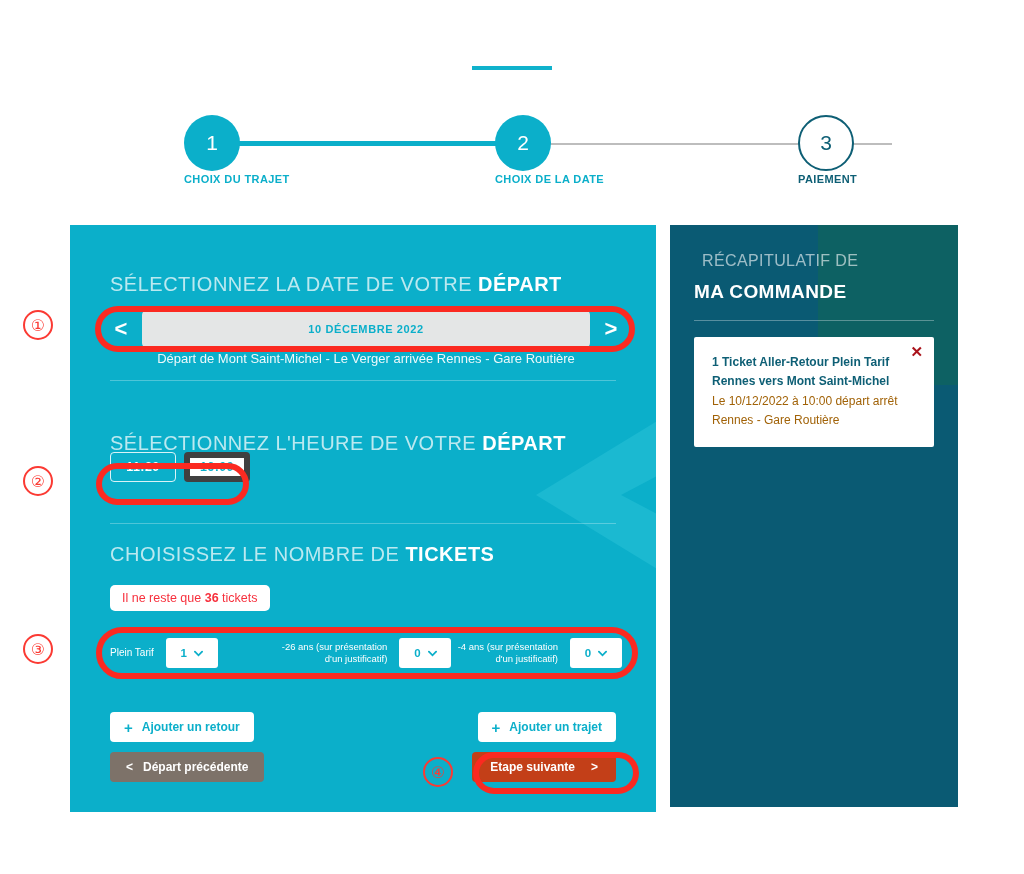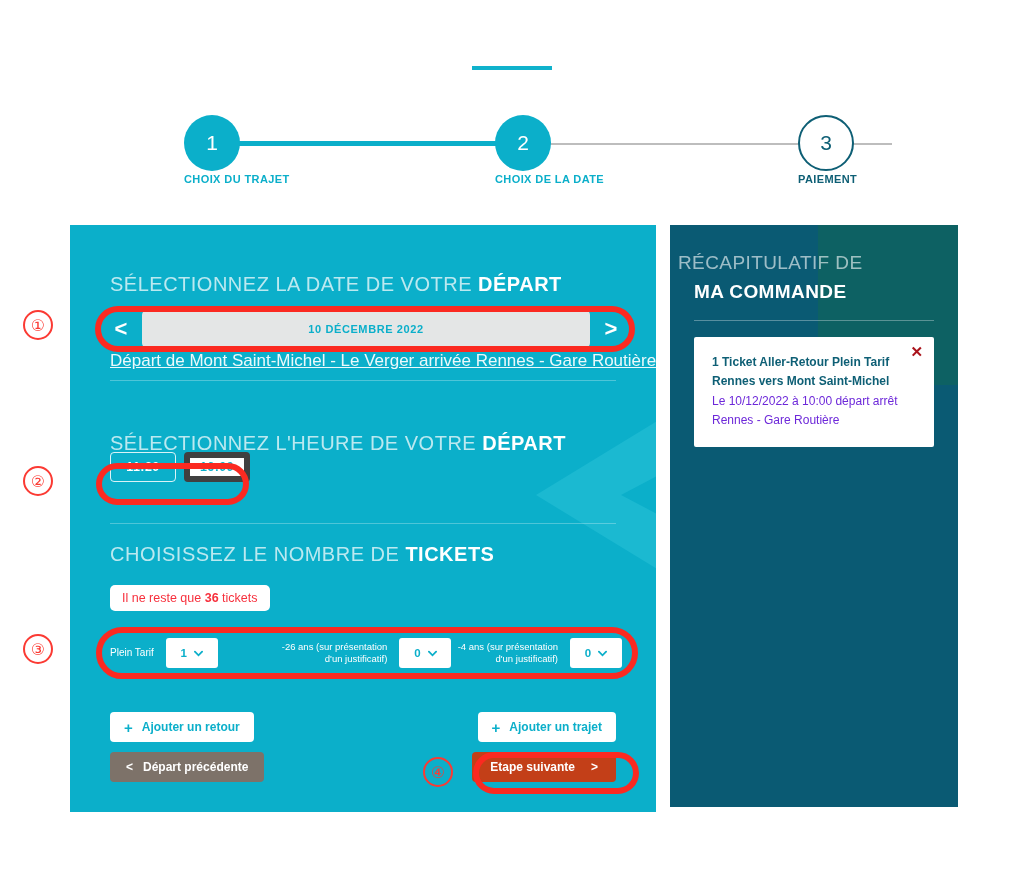--- a/index.html
+++ b/index.html
@@ -91,23 +91,22 @@
     cursor: pointer; user-select: none; line-height: 1;
   }
   .date-field {
     flex: 1; height: 38px; background: #e4e6e6; border-radius: 5px;
     display: flex; align-items: center; justify-content: center;
     font-size: 11px; font-weight: bold; letter-spacing: .6px;
     color: #0bafca; cursor: pointer;
   }
   .route-note {
     position: absolute; left: 40px; top: 126px; width: 512px;
-    text-align: center; font-size: 17px; color: rgba(255,255,255,.92);
+    text-align: center; font-size: 13px; color: rgba(255,255,255,.92);
     white-space: nowrap;
-    text-decoration: underline;
   }
 
   
   .time-row { position: absolute; left: 40px; top: 227px; display: flex; gap: 8px; }
   .time-btn {
     min-width: 66px; height: 30px; border-radius: 4px;
     display: flex; align-items: center; justify-content: center;
     font-size: 12.5px; font-weight: bold; letter-spacing: .4px;
     cursor: pointer;
   }
@@ -174,22 +173,22 @@
     position: absolute; left: 670px; top: 225px;
     width: 288px; height: 582px;
     background: #0a5a73; overflow: hidden;
   }
   .side-deco {
     position: absolute; right: 0; top: 0; width: 140px; height: 160px;
     background: #0d6163;
     border-bottom-left-radius: 44px;
   }
   .side-title {
-    position: absolute; left: 8px; top: 27px;
-    font-size: 19px; font-weight: 300; letter-spacing: .4px;
+    position: absolute; left: 32px; top: 27px;
+    font-size: 16px; font-weight: 300; letter-spacing: .4px;
     color: rgba(255,255,255,.6); white-space: nowrap;
   }
   .side-subtitle {
     position: absolute; left: 24px; top: 56px;
     font-size: 19px; font-weight: bold; letter-spacing: .4px;
     color: #ffffff; white-space: nowrap;
   }
   .side-rule {
     position: absolute; left: 24px; top: 95px; width: 240px; height: 1px;
     background: rgba(255,255,255,.32);
@@ -202,21 +201,21 @@
   }
   .order-card .close-x {
     position: absolute; right: 11px; top: 7px;
     font-size: 15px; font-weight: bold; color: #aa131b; cursor: pointer;
     line-height: 1;
   }
   .order-card .ln-b {
     font-size: 12px; font-weight: bold; color: #0e5f75; line-height: 1.62;
   }
   .order-card .ln {
-    font-size: 12px; color: #6d28d9; line-height: 1.62;
+    font-size: 12px; color: #a16207; line-height: 1.62;
   }
 
   
   .anno-num {
     position: absolute; width: 30px; height: 30px;
     border: 2px solid #fb3a33; border-radius: 50%;
     display: flex; align-items: center; justify-content: center;
     font-size: 16px; color: #fb3a33;
     font-family: "DejaVu Sans", sans-serif;
   }

